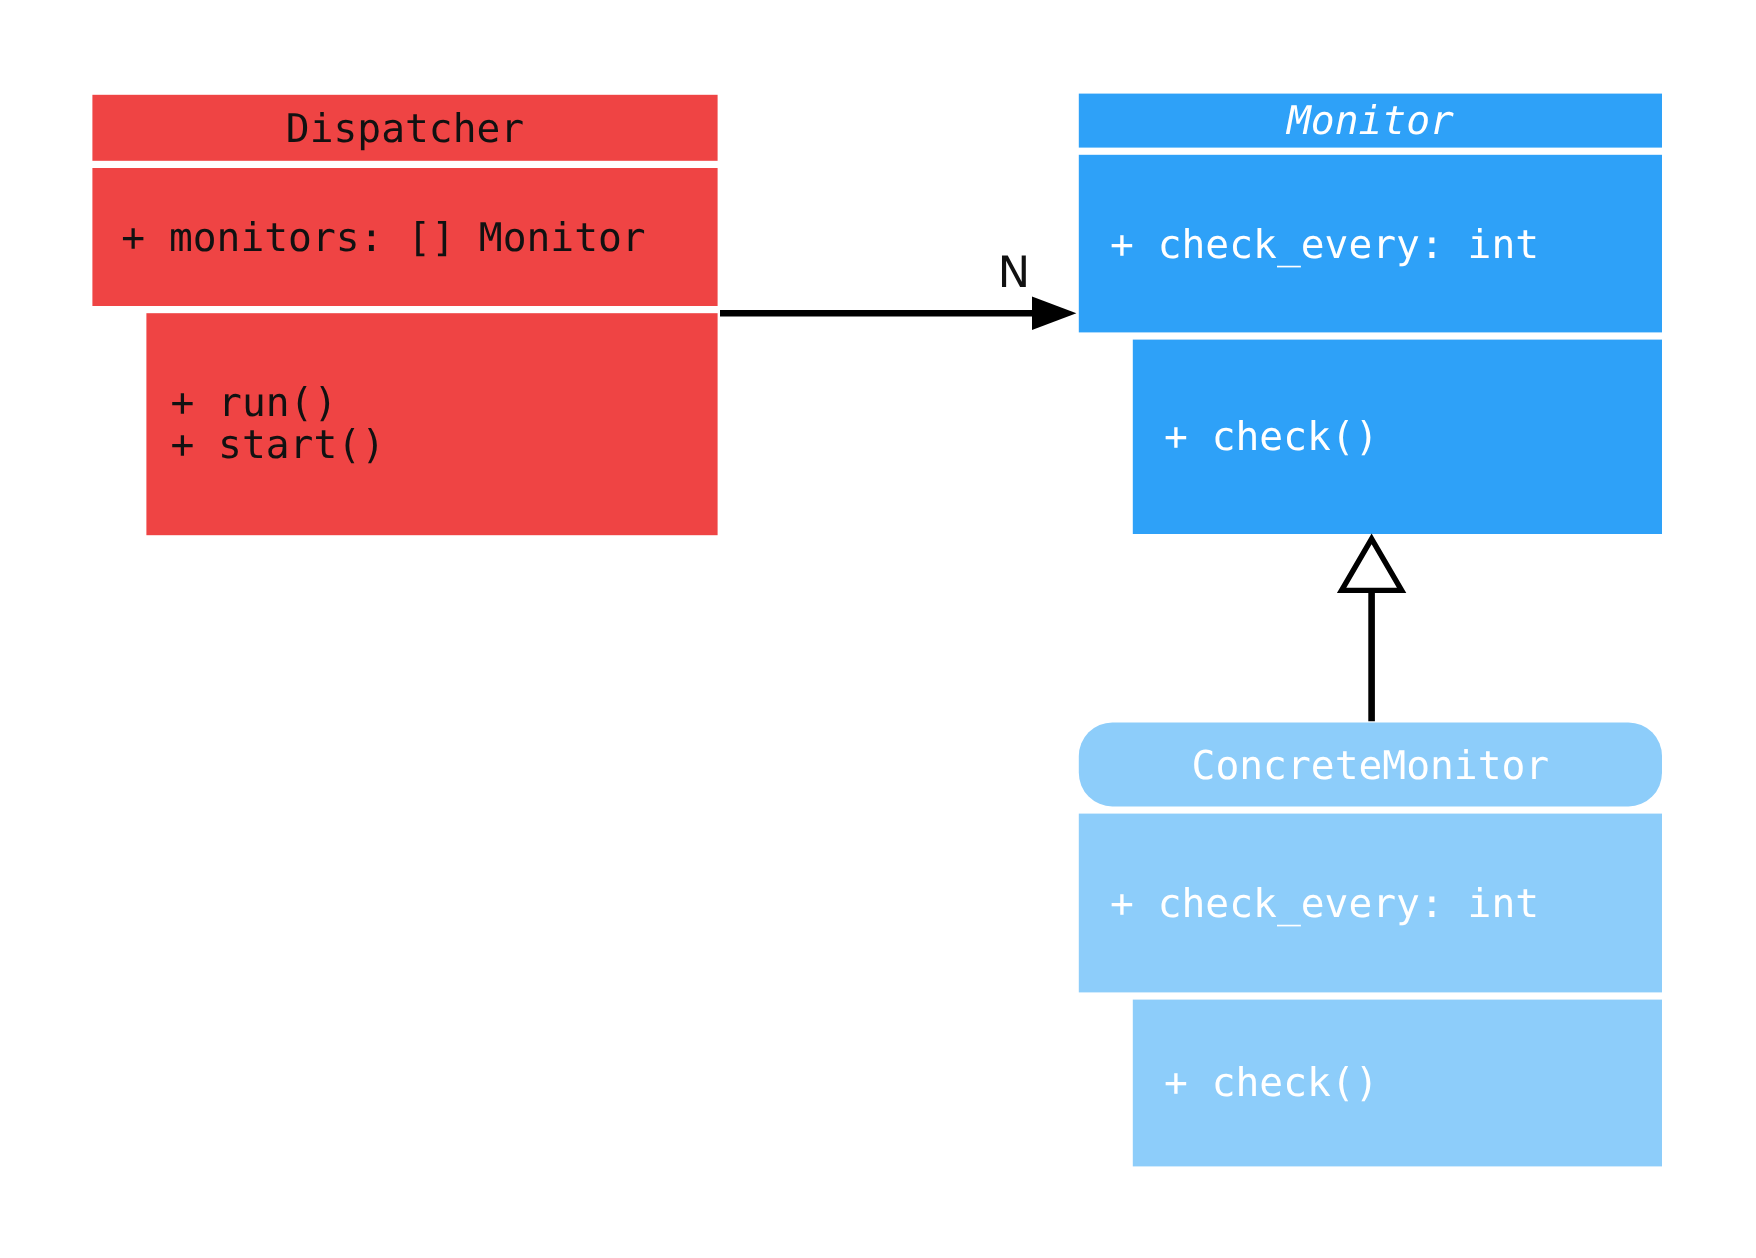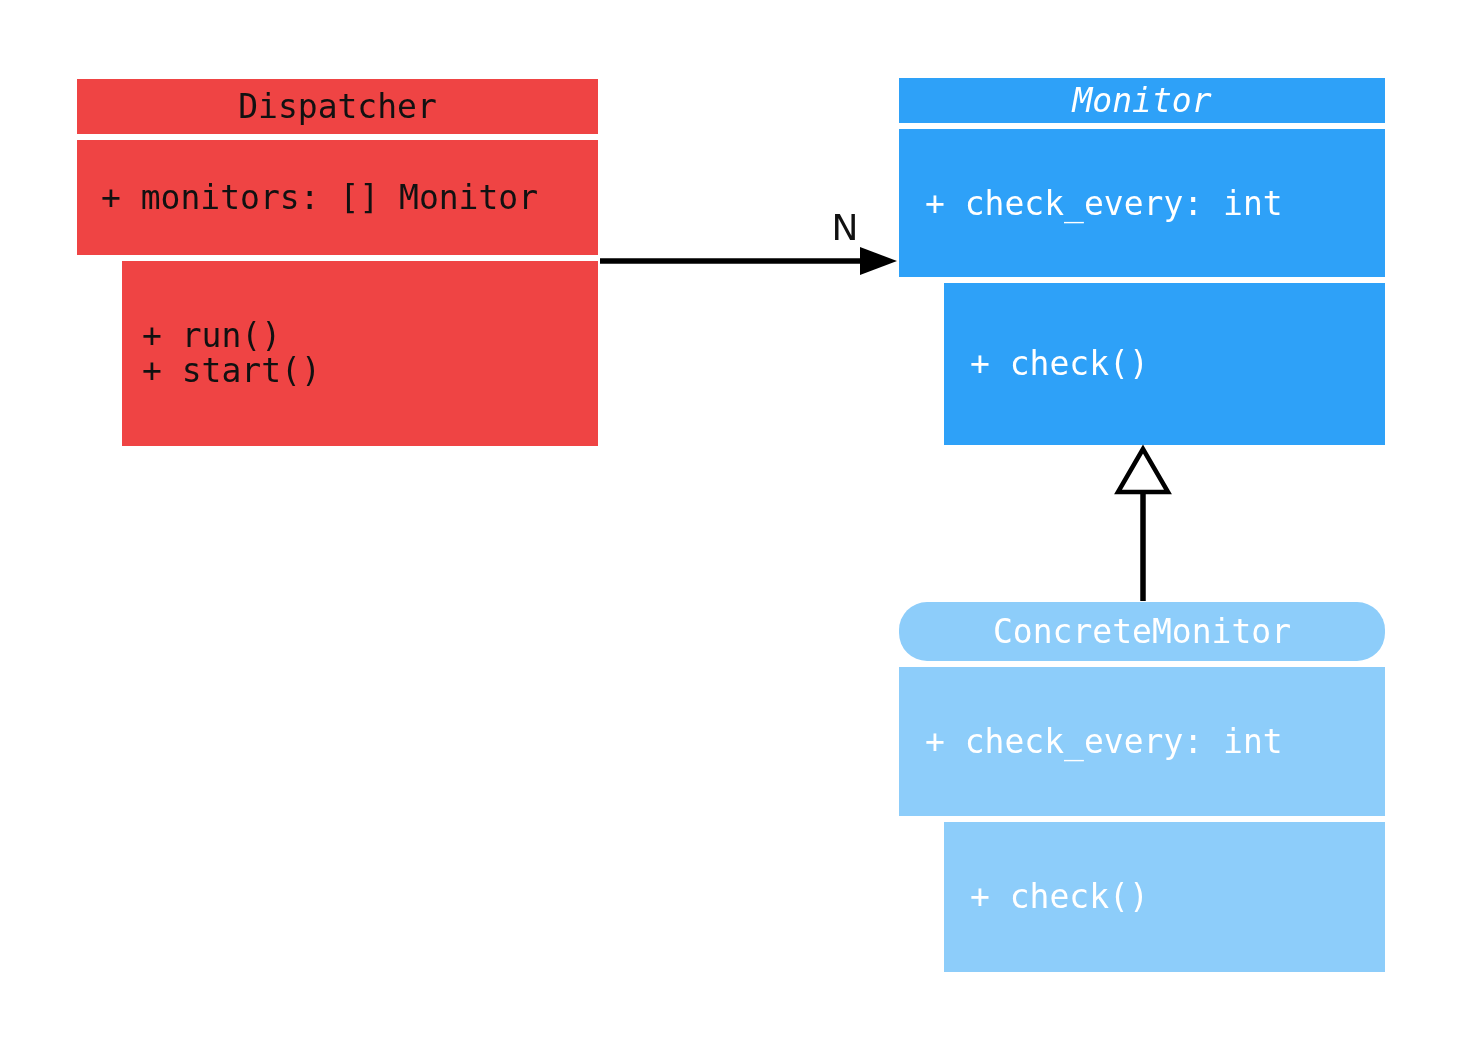--- a/index.html
+++ b/index.html
@@ -56,21 +56,21 @@
   
   .cls.monitor { left: 899px; top: 78px; width: 486px; height: 367px; }
   .cls.monitor .cmp { background: #2ea1f8; color: #ffffff; }
   .cls.monitor .cmp.title   { height: 45px; font-style: italic; }
   .cls.monitor .cmp.attrs   { height: 148px; padding-left: 26px; }
   .cls.monitor .cmp.methods { flex: 1; padding-left: 26px; }
 
   
   .cls.concrete { left: 899px; top: 602px; width: 486px; height: 370px; }
   .cls.concrete .cmp { background: #8dcdfa; color: #ffffff; }
-  .cls.concrete .cmp.title   { height: 59px; border-radius: 28px; }
+  .cls.concrete .cmp.title   { height: 70px; border-radius: 28px; }
   .cls.concrete .cmp.attrs   { height: 149px; padding-left: 26px; }
   .cls.concrete .cmp.methods { flex: 1; padding-left: 26px; }
 
   
   svg.connectors {
     position: absolute;
     left: 0;
     top: 0;
     width: 1463px;
     height: 1048px;

